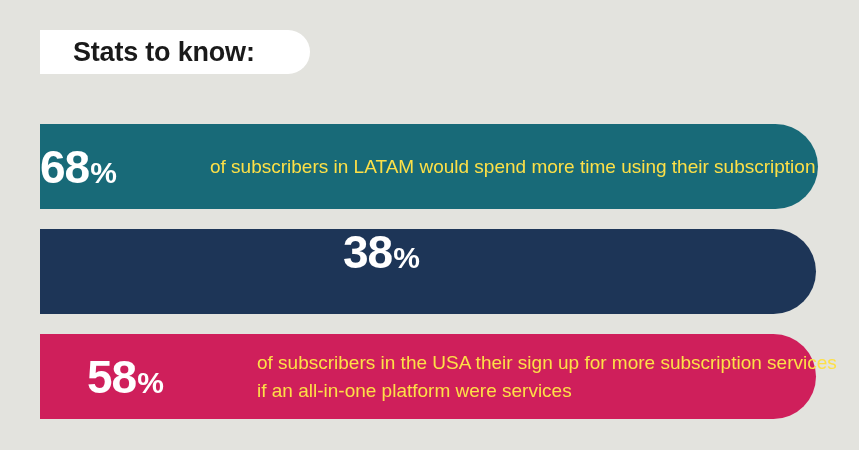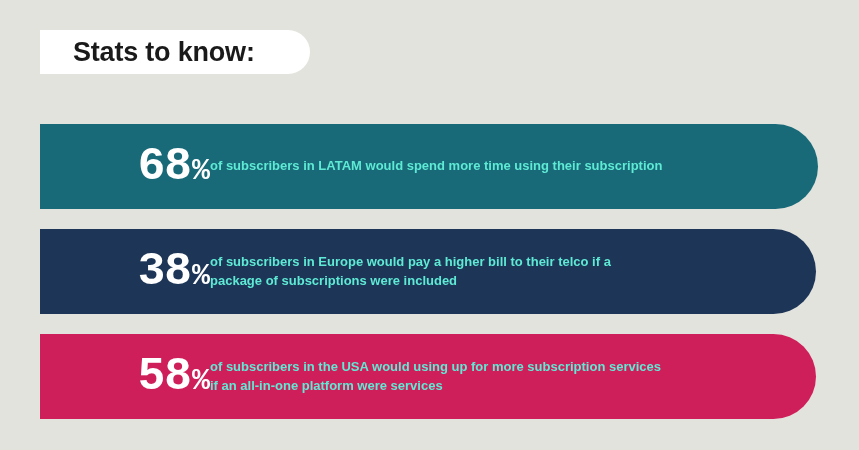--- a/index.html
+++ b/index.html
@@ -49,50 +49,49 @@
     position: absolute;
     left: 40px;
     height: 85px;
     display: flex;
     align-items: center;
     border-radius: 0 43px 43px 0;
     box-sizing: border-box;
   }
   .stat-bar-1 { top: 124px; width: 778px; background: #186a78; }
   .stat-bar-2 { top: 229px; width: 776px; background: #1d3557; }
-  .stat-bar-3 { top: 334px; width: 776px; background: #cf1f5b; }
+  .stat-bar-3 { top: 334px; width: 776px; background: #cf1f5b; padding-left: 47px; }
 
   .stat-figure {
     flex: 0 0 auto;
     width: 170px;
     text-align: center;
     color: #ffffff;
     line-height: 1;
     white-space: nowrap;
     display: flex;
     align-items: baseline;
-    justify-content: flex-end;
-    font-family: Liberation Mono, monospace;
+    justify-content: flex-start;
   }
   .stat-number {
     font-size: 46px;
     font-weight: bold;
     letter-spacing: -1px;
   }
   .stat-unit {
     font-size: 30px;
     font-weight: bold;
     margin-left: 1px;
   }
 
   .stat-text {
     flex: 1 1 auto;
-    color: #5eead4;
-    font-size: 13px;
-    font-weight: bold;
+    color: #fde047;
+    font-size: 19px;
+    font-weight: normal;
     line-height: 1.45;
     padding-right: 24px;
   }
   .stat-text .line {
     display: block;
     white-space: nowrap;
   }
 </style>
 </head>
 <body style="background: rgb(227, 227, 222);">
@@ -106,35 +105,31 @@
   <div class="stat-bar stat-bar-1" style="background: rgb(24, 106, 120);">
     <div class="stat-figure">
       <span class="stat-number">68</span>
       <span class="stat-unit">%</span>
     </div>
     <div class="stat-text">
       <span class="line">of subscribers in LATAM would spend more time using their subscription</span>
     </div>
   </div>
 
-  <div class="stat-bar stat-bar-2" style="background: rgb(29, 53, 87);">
+  <div class="stat-bar stat-bar-2" style="background: rgb(29, 53, 87); flex-direction: column;">
     <div class="stat-figure">
       <span class="stat-number">38</span>
       <span class="stat-unit">%</span>
-    </div>
-    <div class="stat-text">
-      <span class="line">of subscribers in Europe would pay a higher bill to their telco if a</span>
-      <span class="line">package of subscriptions were included</span>
     </div>
   </div>
 
   <div class="stat-bar stat-bar-3" style="background: rgb(207, 31, 91);">
     <div class="stat-figure">
       <span class="stat-number">58</span>
       <span class="stat-unit">%</span>
     </div>
     <div class="stat-text">
-      <span class="line">of subscribers in the USA would using up for more subscription services</span>
+      <span class="line">of subscribers in the USA their sign up for more subscription services</span>
       <span class="line">if an all-in-one platform were services</span>
     </div>
   </div>
 
 </div>
 
 </body></html>

